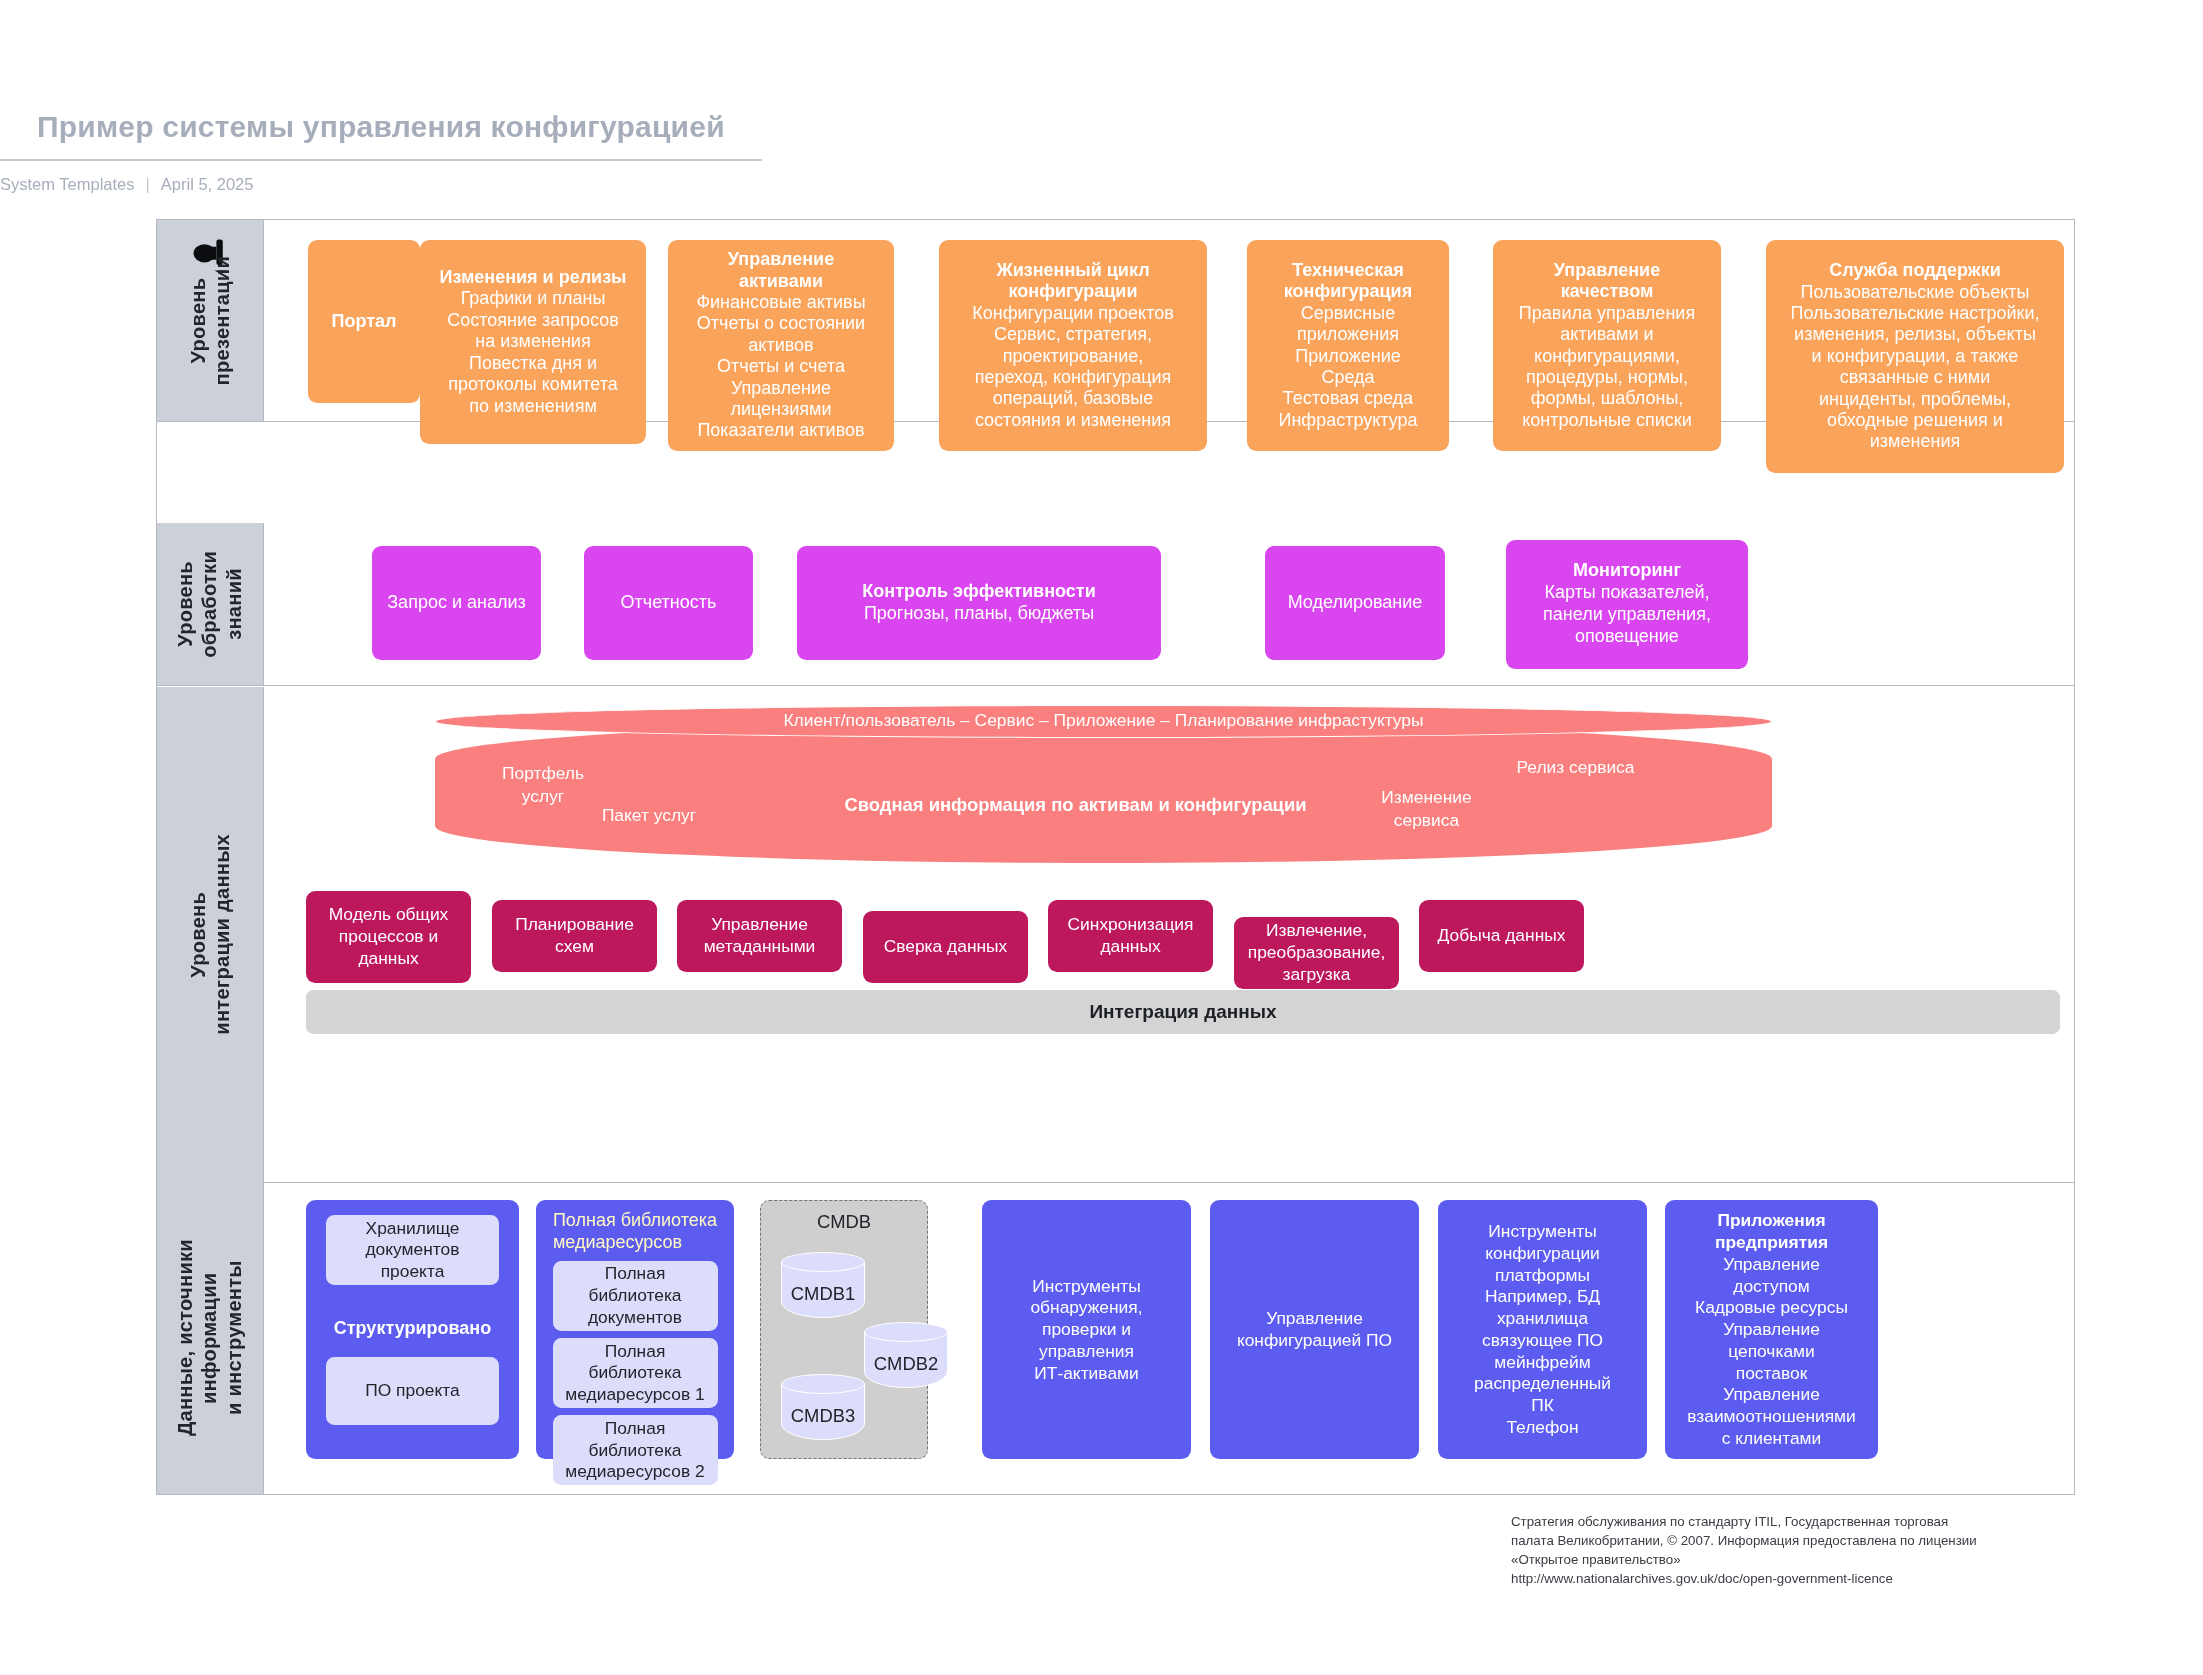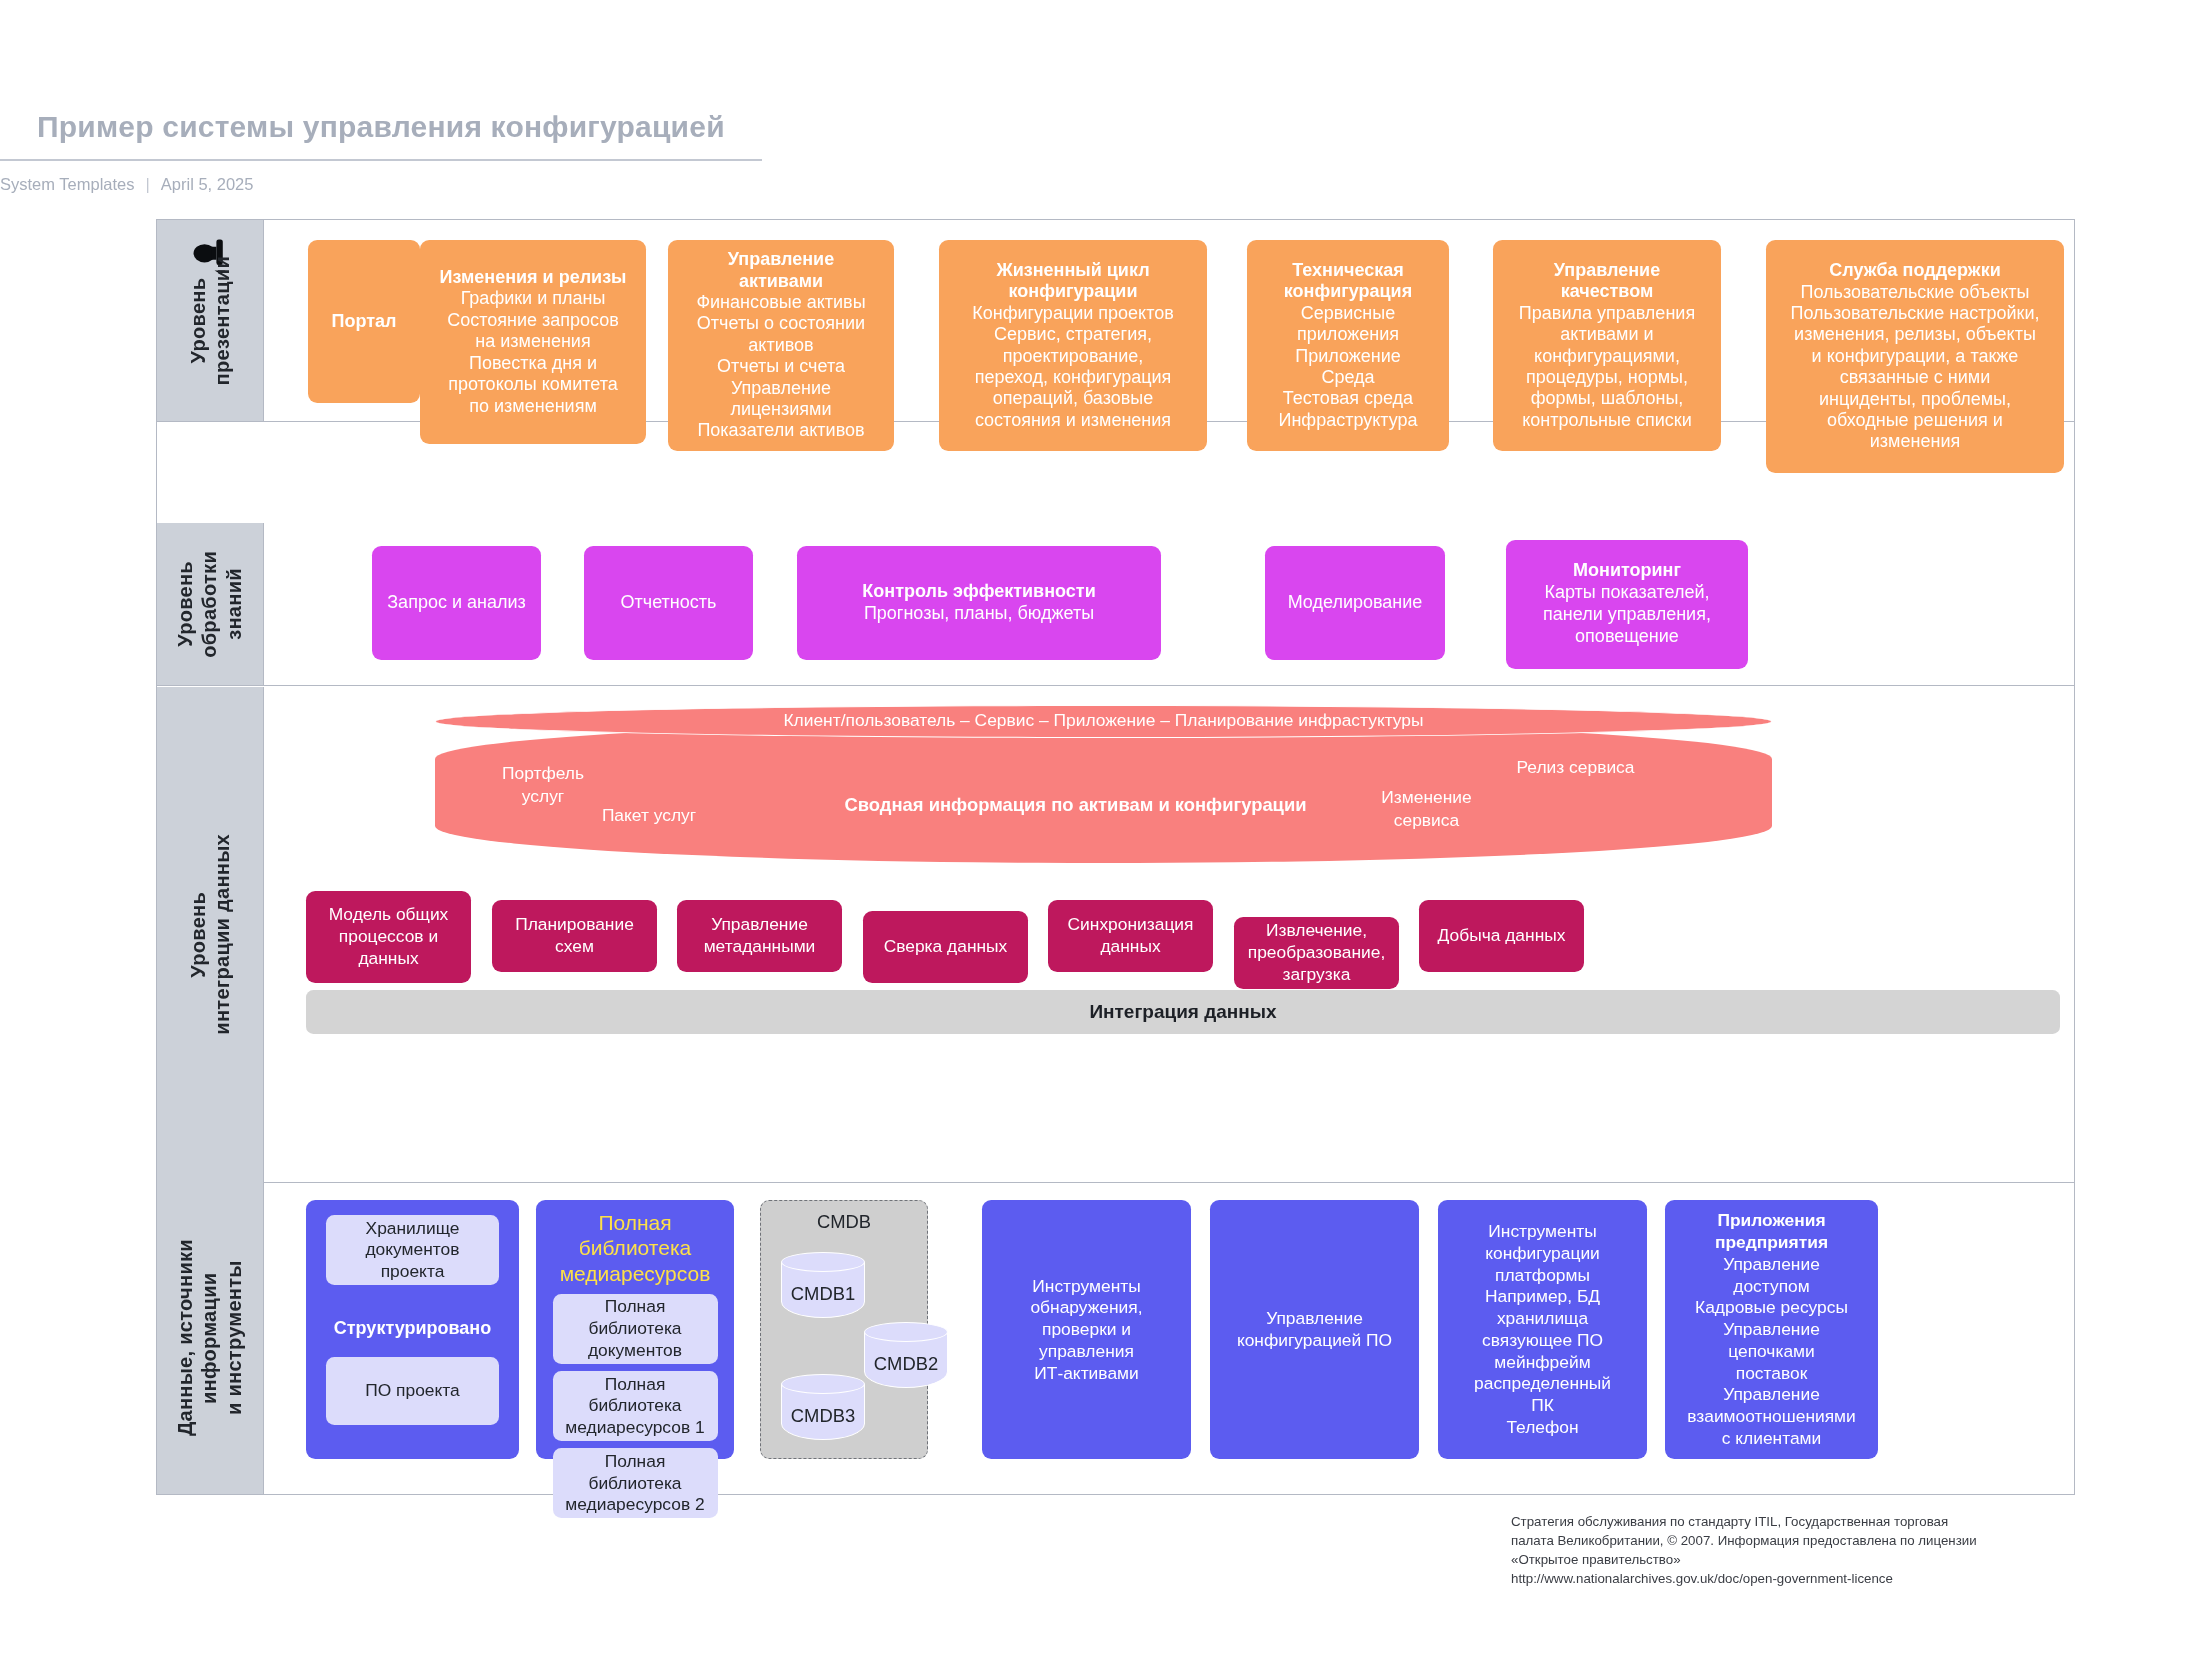--- a/index.html
+++ b/index.html
@@ -103,21 +103,21 @@
   
   .inner {
     background:#dcdcfb; color:#22262c;
     border-radius:8.3px;
     display:flex; align-items:center; justify-content:center;
     text-align:center;
     font-size:17.4px; line-height:1.24;
     box-sizing:border-box; padding:5.5px 5.5px;
   }
   .stack-label { color:#fff; font-weight:bold; font-size:18px; text-align:center; line-height:1.22; }
-  .stack-title { color:#fde047; font-size:21px; text-align:center; line-height:1.22; }
+  .stack-title { color:#fef9c3; font-size:18px; text-align:left; line-height:1.22; }
 
   
   .cmdb-group {
     position:absolute;
     background:#cfcfcf;
     border:1.8px dashed #6f7278;
     border-radius:9.2px;
     box-sizing:border-box;
   }
   .cmdb-title { position:absolute; left:0; right:0; top:9.2px; text-align:center; font-size:18.4px; color:#22262c; }

